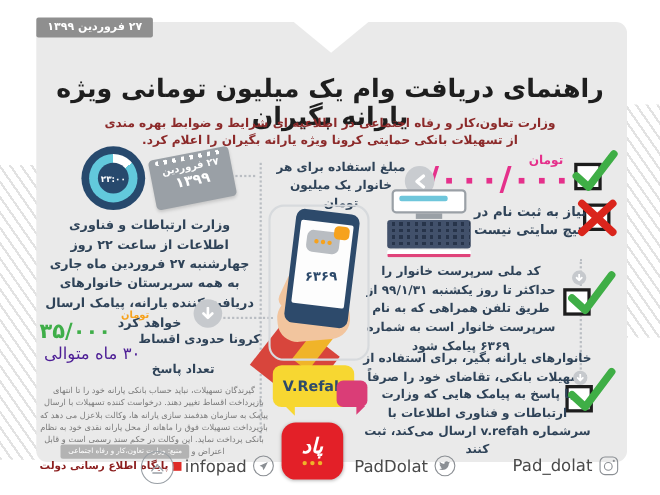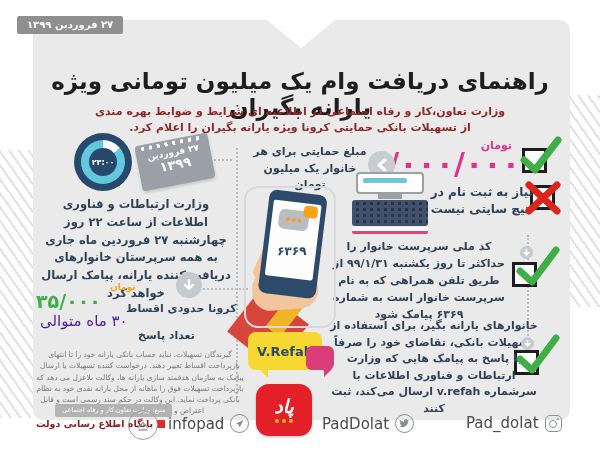--- a/index.html
+++ b/index.html
@@ -12,21 +12,21 @@
   .hatch-right { right:0; top:95px;  width:31px; height:212px; }
 
   
   .card { position:absolute; left:33px; top:20px; width:537px; height:400px; background:#eaeaea; border-radius:10px; z-index:1; }
   .notch { position:absolute; left:267px; top:20px; width:0; height:0; z-index:2;
            border-left:34px solid transparent; border-right:34px solid transparent; border-top:28px solid #ffffff; }
 
   .abs { position:absolute; z-index:3; }
 
   
-  .ribbon { left:17px; top:16px; background:#8f8f8f; color:#fff; font-size:10px; font-weight:bold;
+  .ribbon { left:33px; top:16px; background:#8f8f8f; color:#fff; font-size:10px; font-weight:bold;
             padding:3px 10px 4px; border-radius:2px; letter-spacing:.3px; }
 
   
   .title { left:40px; top:68px; width:520px; text-align:center; font-size:23px; font-weight:800; color:#1e1e1e; }
   .subtitle { left:90px; top:104px; width:420px; text-align:center; font-size:11px; font-weight:bold; color:#8c2a2a; line-height:1.45; }
 
   
   .cbox { position:absolute; width:25px; height:25px; background:#fff; border:3px solid #1d1d1d; z-index:3; }
   .mark { position:absolute; z-index:4; }
 
@@ -144,21 +144,21 @@
   <svg class="mark" style="left:518px; top:136px;" width="44" height="40" viewBox="0 0 44 40">
     <path d="M6 24 L17 34 L40 4" fill="none" stroke="#3fae46" stroke-width="7" stroke-linecap="round" stroke-linejoin="round"></path>
   </svg>
   <div class="abs loan-currency">تومان</div>
   <div class="abs loan-amount">۱/۰۰۰/۰۰۰</div>
   <div class="abs arrow-circle">
     <svg width="14" height="14" viewBox="0 0 14 14">
         <path d="M10 2 L4 7 L10 12" fill="none" stroke="#fff" stroke-width="3" stroke-linecap="round" stroke-linejoin="round"></path>
       </svg>
   </div>
-  <div class="abs loan-caption">مبلغ حمایتی برای هر خانوار یک میلیون تومان</div>
+  <div class="abs loan-caption">مبلغ استفاده برای هر خانوار یک میلیون تومان</div>
 
   <div class="cbox" style="left:530px; top:185px;"></div>
   <svg class="mark" style="left:524px; top:180px;" width="38" height="36" viewBox="0 0 38 36">
     <path d="M5 5 L33 31 M33 5 L5 31" fill="none" stroke="#da251c" stroke-width="7" stroke-linecap="round"></path>
   </svg>
   <div class="abs no-signup-text">نیاز به ثبت نام در هیچ سایتی نیست</div>
   <div class="abs laptop">
     <span class="screen">
         <i></i>
       </span>

